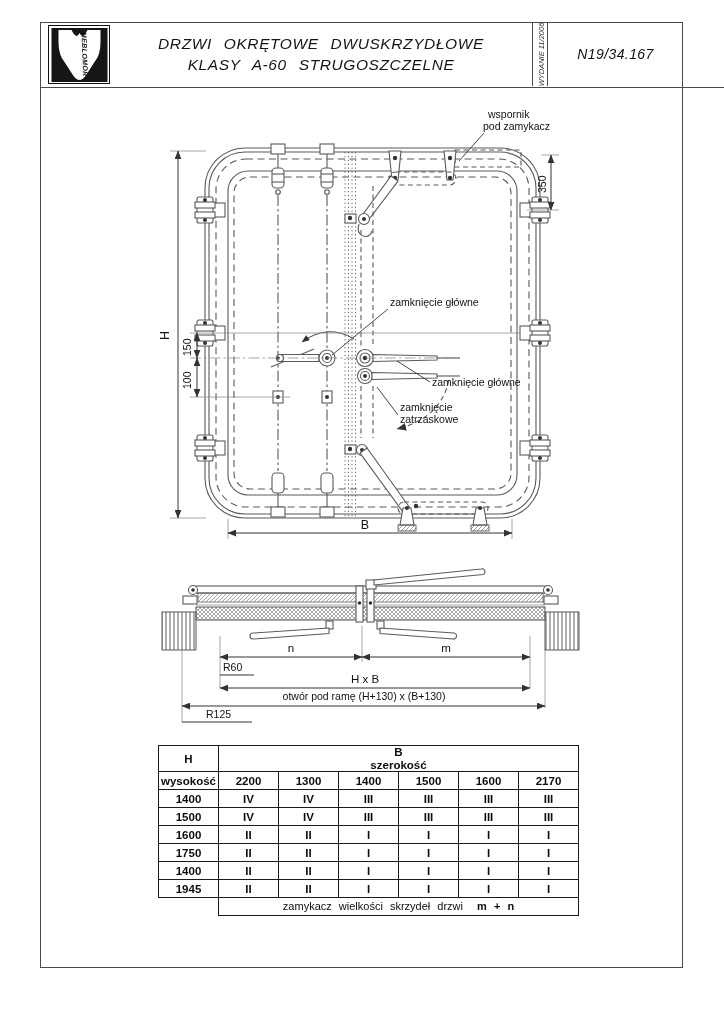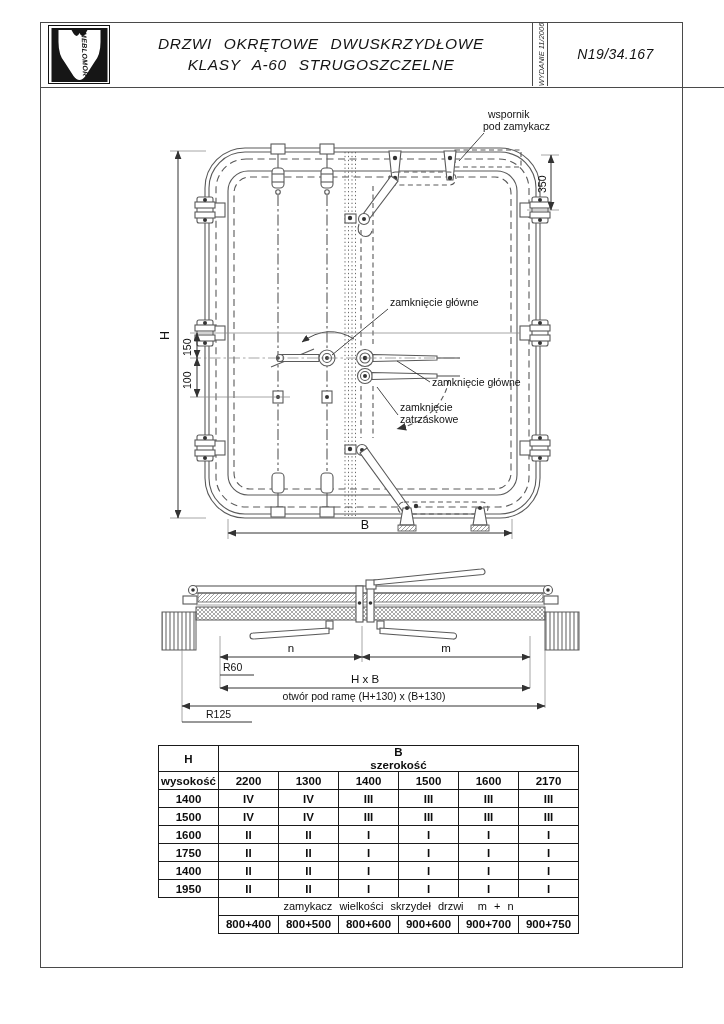--- a/index.html
+++ b/index.html
@@ -28,21 +28,21 @@
   text{font-family:"Liberation Sans",sans-serif;fill:#111;}
   .t10{font-size:10.5px;}
   .t11{font-size:11.5px;}
   .t12{font-size:12.5px;}
   
   .sz-table{position:absolute;left:158px;top:745px;border-collapse:collapse;table-layout:fixed;}
   .sz-table td{border:1.3px solid #1a1a1a;text-align:center;vertical-align:middle;font-weight:bold;font-size:11.5px;padding:0;height:17px;color:#0d0d0d;}
   .sz-table .rh{height:26px;}
   .sz-table .nb{border:none;}
   .sz-table .note{font-weight:normal;font-size:11px;word-spacing:4px;height:15px;}
-  .sz-table .note b{font-weight:normal;}
+  .sz-table .note b{font-weight:bold;}
 </style>
 </head>
 <body>
 
 <div class="page-border"></div>
 
 <div class="hdr">
   <div class="logo">
     <svg viewBox="0 0 56 54">
       <rect x="0" y="0" width="56" height="54" fill="#161616"></rect>
@@ -366,39 +366,30 @@
       <tr>
         <td>1400</td>
         <td>II</td>
         <td>II</td>
         <td>I</td>
         <td>I</td>
         <td>I</td>
         <td>I</td>
       </tr>
       <tr>
-        <td>1950</td>
+        <td>1945</td>
         <td>II</td>
         <td>II</td>
         <td>I</td>
         <td>I</td>
         <td>I</td>
         <td>I</td>
       </tr>
     </tbody>
   <tbody>
     <tr>
       <td class="nb"></td>
       <td colspan="6" class="note">
         <span>zamykacz  wielkości  skrzydeł  drzwi</span>&nbsp;&nbsp;<b>m + n</b>
       </td>
     </tr>
-    <tr id="leaf-row">
-      <td class="nb"></td>
-    <td>800+400</td>
-        <td>800+500</td>
-        <td>800+600</td>
-        <td>900+600</td>
-        <td>900+700</td>
-        <td>900+750</td>
-      </tr>
   </tbody>
 </table>
 
 </body></html>

